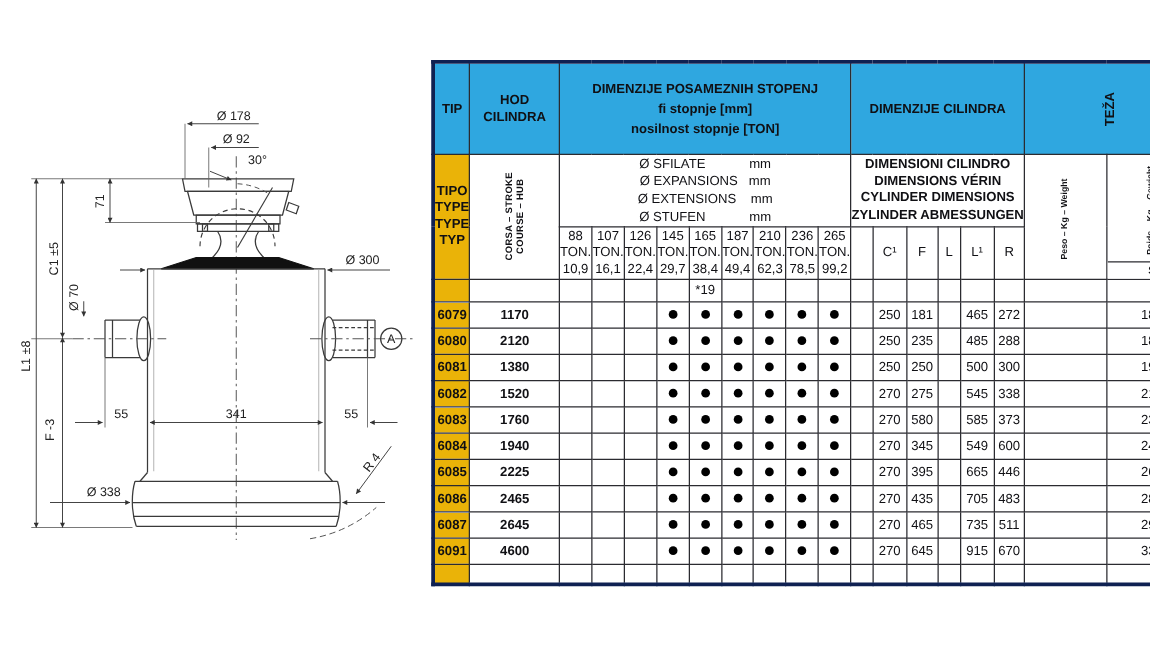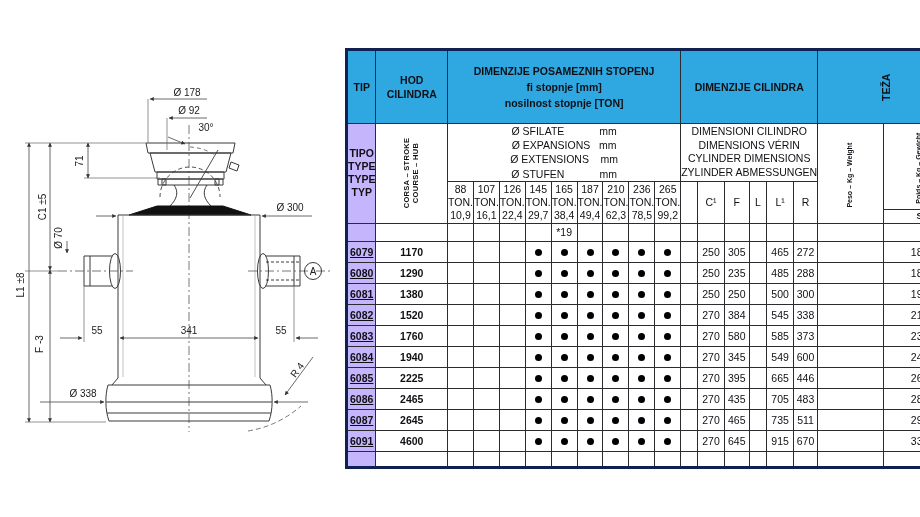--- a/index.html
+++ b/index.html
@@ -10,46 +10,46 @@
   .drawing{position:absolute;left:0;top:0;}
   .dwg-txt{font-family:"Liberation Sans",sans-serif;font-size:10px;fill:#222;}
 
   
   table.spec{position:absolute;left:345px;top:48px;border-collapse:collapse;table-layout:fixed;
              border:3px solid #0f2152;background:#fff;}
   table.spec td{border:1px solid #2b2b30;padding:0;text-align:center;vertical-align:middle;
                 font-size:10.5px;color:#101014;overflow:hidden;}
   .pre{white-space:pre;}
   td.b{background:#2fa7e0;color:#0e2a66;font-weight:bold;border:3px solid #0f2152;}
-  td.g{background:#c4b5fd;}
+  td.g{background:#eab308;}
   tr.hrow1{height:74px;}
   tr.hrow2{height:55px;}
   tr.hrow3{height:42px;}
   tr.hrow4{height:18px;}
   tr.drow{height:21px;}
   tr.lastrow{height:16px;}
   .t-tip{font-size:11.5px;}
   .t-hod{font-size:8px;line-height:1.35;}
   .t-stages{font-size:10.5px;line-height:1.55;}
   .t-cyl{font-size:10.5px;}
   .vtext{display:inline-block;transform:rotate(-90deg);white-space:pre;line-height:1.2;}
   .t-teza .vtext{font-size:10.5px;}
   td.tipo{font-weight:bold;font-size:11px;line-height:1.25;}
   td.corsa .vtext{font-size:7.5px;font-weight:bold;letter-spacing:.3px;}
   td.sfil{text-align:left;padding-left:6px;font-weight:normal;font-size:9.5px;line-height:1.35;}
-  td.dimc{text-align:left;padding-left:6px;font-weight:normal;font-size:9.5px;line-height:1.3;}
+  td.dimc{text-align:left;padding-left:6px;font-weight:bold;font-size:9.5px;line-height:1.3;}
   td.pp{position:relative;}
   td.pp .vtext{font-size:7px;font-weight:bold;}
   td.poids .vtext{position:relative;top:-7px;}
   .sbox{position:absolute;left:0;right:0;bottom:0;height:13px;line-height:13px;
         border-top:1px solid #2b2b30;font-size:9px;font-weight:bold;background:#fff;}
   td.sh{font-size:7.5px;line-height:1.25;white-space:pre;}
   td.dh{font-size:10px;}
   td.note-cell{font-size:8px;}
-  td.tipcell{font-weight:bold;font-size:11px;text-decoration:underline;}
+  td.tipcell{font-weight:bold;font-size:11px;}
   td.hodcell{font-weight:bold;font-size:11px;margin-top:40px;}
   .dot{display:inline-block;width:7px;height:7px;border-radius:50%;background:#000;vertical-align:middle;}
 </style>
 </head>
 <body>
 
 <div class="sheet">
 
   <svg class="drawing" width="345" height="517" viewBox="0 0 345 517">
     <defs>
@@ -284,30 +284,30 @@
           <td></td>
           <td></td>
           <td><span class="dot"></span></td>
           <td><span class="dot"></span></td>
           <td><span class="dot"></span></td>
           <td><span class="dot"></span></td>
           <td><span class="dot"></span></td>
           <td><span class="dot"></span></td>
           <td></td>
           <td>250</td>
-          <td>305</td>
+          <td>181</td>
           <td></td>
           <td>465</td>
           <td>272</td>
           <td></td>
           <td>182</td>
         </tr>
         <tr class="drow">
           <td class="g tipcell">6080</td>
-          <td class="hodcell">1290</td>
+          <td class="hodcell">2120</td>
           <td></td>
           <td></td>
           <td></td>
           <td><span class="dot"></span></td>
           <td><span class="dot"></span></td>
           <td><span class="dot"></span></td>
           <td><span class="dot"></span></td>
           <td><span class="dot"></span></td>
           <td><span class="dot"></span></td>
           <td></td>
@@ -347,21 +347,21 @@
           <td></td>
           <td></td>
           <td><span class="dot"></span></td>
           <td><span class="dot"></span></td>
           <td><span class="dot"></span></td>
           <td><span class="dot"></span></td>
           <td><span class="dot"></span></td>
           <td><span class="dot"></span></td>
           <td></td>
           <td>270</td>
-          <td>384</td>
+          <td>275</td>
           <td></td>
           <td>545</td>
           <td>338</td>
           <td></td>
           <td>214</td>
         </tr>
         <tr class="drow">
           <td class="g tipcell">6083</td>
           <td class="hodcell">1760</td>
           <td></td>

